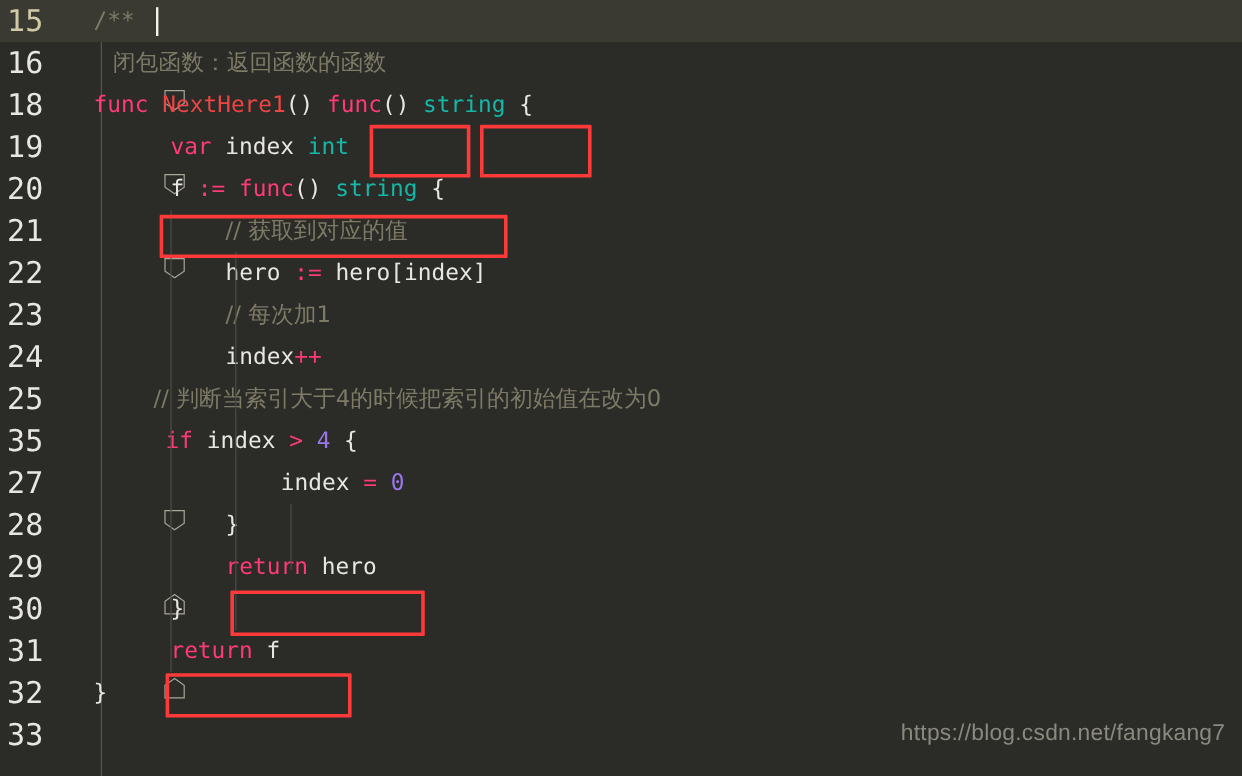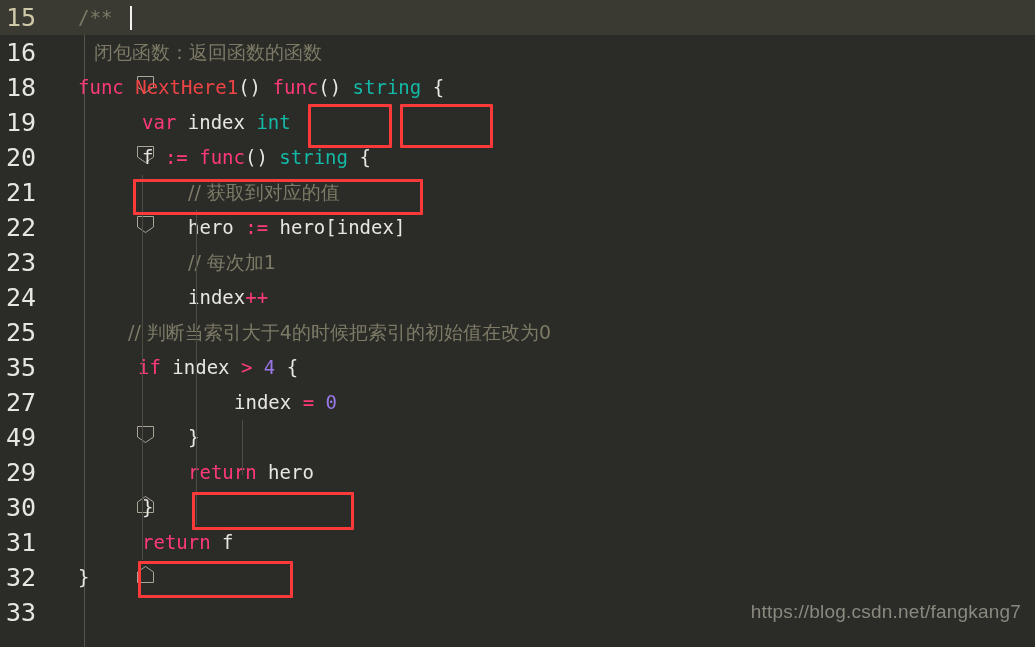--- a/index.html
+++ b/index.html
@@ -264,21 +264,21 @@
     <span class="gutter-num">27</span>
     <span class="fold-col"></span>
     <span class="code-col">
       <span style="margin-left:156px" class="txt">index </span>
       <span class="op">= </span>
       <span class="num">0</span>
     </span>
   </div>
 
   <div class="row">
-    <span class="gutter-num">49</span>
+    <span class="gutter-num">28</span>
     <span class="fold-col">
       <span class="shape">
         <svg width="19" height="19" viewBox="0 0 19 19">
             <path d="M1.5 17.5 H17.5 V7 L9.5 1.5 L1.5 7 Z" fill="none" stroke="#a9a698" stroke-width="1"></path>
           </svg>
       </span>
       <span class="minus"></span>
     </span>
     <span class="code-col">
       <span style="margin-left:110px" class="txt">}</span>

